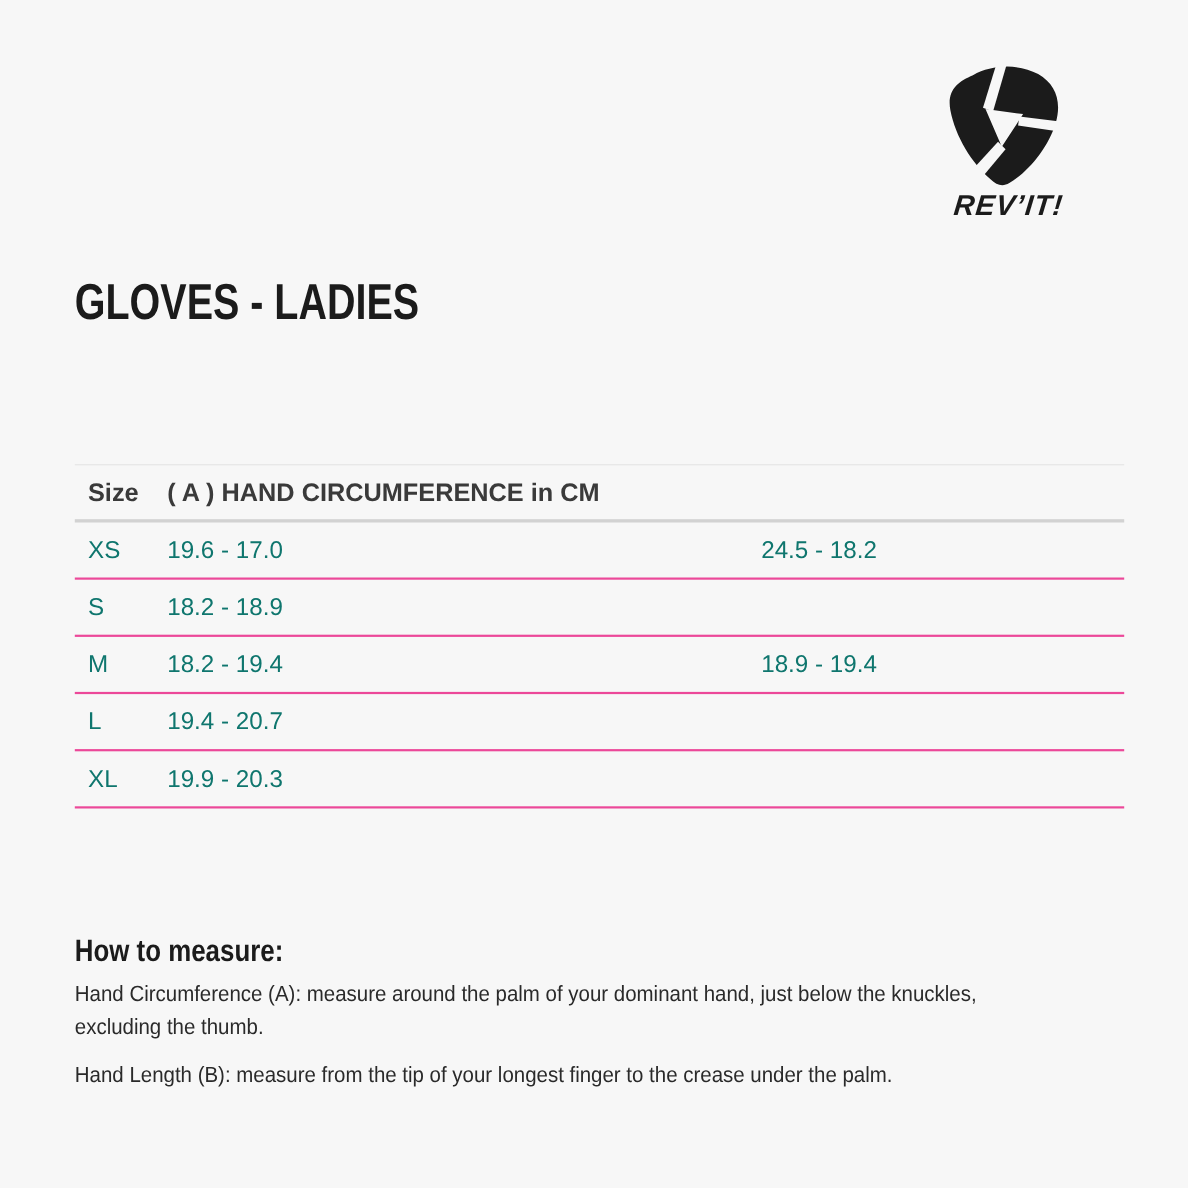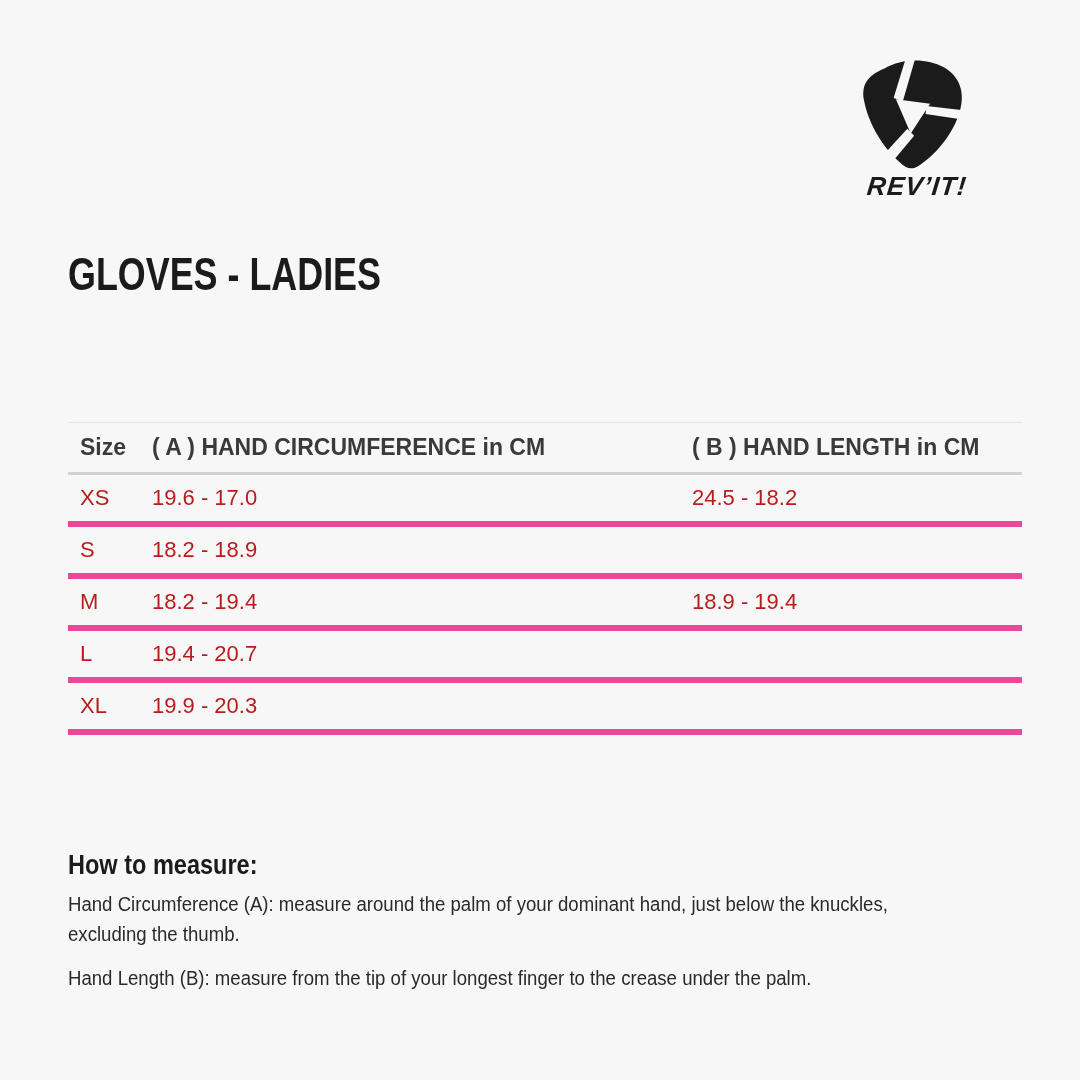--- a/index.html
+++ b/index.html
@@ -36,21 +36,21 @@
   .size-table {
     position: absolute; left: 68px; top: 391px; width: 954px;
     border-top: 1px solid #e4e4e4;
     margin-top: 31px;
   }
   .t-row { display: flex; align-items: center; height: 52px; }
   .t-head {
     border-bottom: 3px solid #d2d2d2;
     font-weight: bold; color: #3a3a3a; font-size: 23px;
   }
-  .t-body .t-row { border-bottom: 6px solid #ec4899; font-size: 22px; color: #b91c1c; }
+  .t-body .t-row { border-bottom: 2px solid #ec4899; font-size: 22px; color: #0f766e; }
   .c-size { width: 84px; padding-left: 12px; }
   .c-circ { width: 540px; }
   .c-len  { flex: 1; }
 
   
   .howto-heading {
     position: absolute; left: 68px; top: 849px;
     font-size: 28px; font-weight: bold; color: #1b1b1b;
     white-space: nowrap;
     transform: scaleX(0.84); transform-origin: 0 0;
@@ -77,21 +77,20 @@
   </svg>
   <div class="logo-wordmark">REV’IT!</div>
 </div>
 
 <h1 class="page-title">GLOVES - LADIES</h1>
 
 <div class="size-table">
   <div class="t-row t-head">
     <div class="c-size">Size</div>
     <div class="c-circ">( A ) HAND CIRCUMFERENCE in CM</div>
-    <div class="c-len">( B ) HAND LENGTH in CM</div>
   </div>
   <div class="t-body">
     <div class="t-row">
       <div class="c-size">XS</div>
       <div class="c-circ">19.6 - 17.0</div>
       <div class="c-len">24.5 - 18.2</div>
     </div>
     <div class="t-row">
       <div class="c-size">S</div>
       <div class="c-len">18.2 - 18.9</div>

